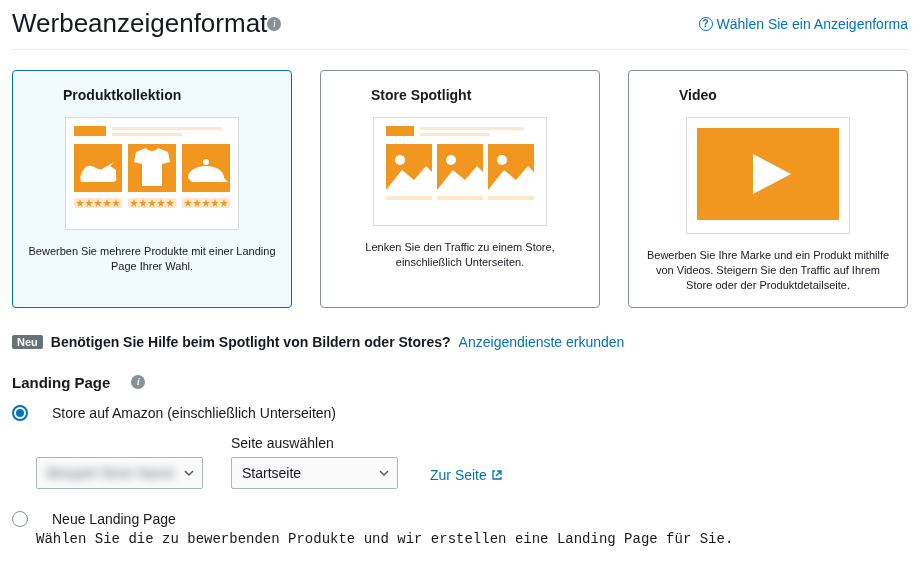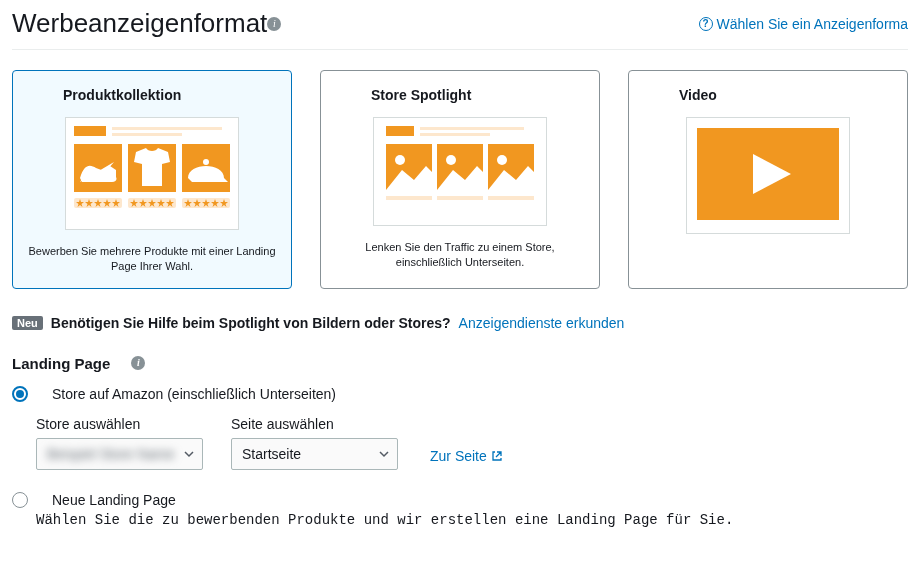--- a/index.html
+++ b/index.html
@@ -310,20 +310,21 @@
     </div>
 
     <div class="card">
       <div class="card-title">Video</div>
       <div class="card-illus">
         <svg width="150" height="100" viewBox="0 0 150 100">
           <rect x="4" y="4" width="142" height="92" class="orange"></rect>
           <polygon points="60,30 60,70 98,50" class="white"></polygon>
         </svg>
       </div>
+      <div class="card-desc">Bewerben Sie Ihre Marke und ein Produkt mithilfe von Videos. Steigern Sie den Traffic auf Ihrem Store oder der Produktdetailseite.</div>
     </div>
 
   </div>
 
   <div class="help-row">
     <span class="badge-new">Neu</span>
     <span class="help-text">Benötigen Sie Hilfe beim Spotlight von Bildern oder Stores?</span>
     <span class="link">Anzeigendienste erkunden</span>
   </div>
 
@@ -332,21 +333,20 @@
     <span class="info-icon">i</span>
   </div>
 
   <div class="radio-row">
     <span class="radio checked"></span>
     <span class="radio-label">Store auf Amazon (einschließlich Unterseiten)</span>
   </div>
 
   <div class="selects-row">
     <div class="select-group">
-      <div class="select-label">Store auswählen</div>
       <div class="select-box blurred">
         <span class="sel-text">Beispiel Store Name</span>
         <svg class="chev" viewBox="0 0 10 10">
             <path d="M1 3 L5 7 L9 3" fill="none" stroke="#545b64" stroke-width="1.5"></path>
           </svg>
       </div>
     </div>
     <div class="select-group">
       <div class="select-label">Seite auswählen</div>
       <div class="select-box">

